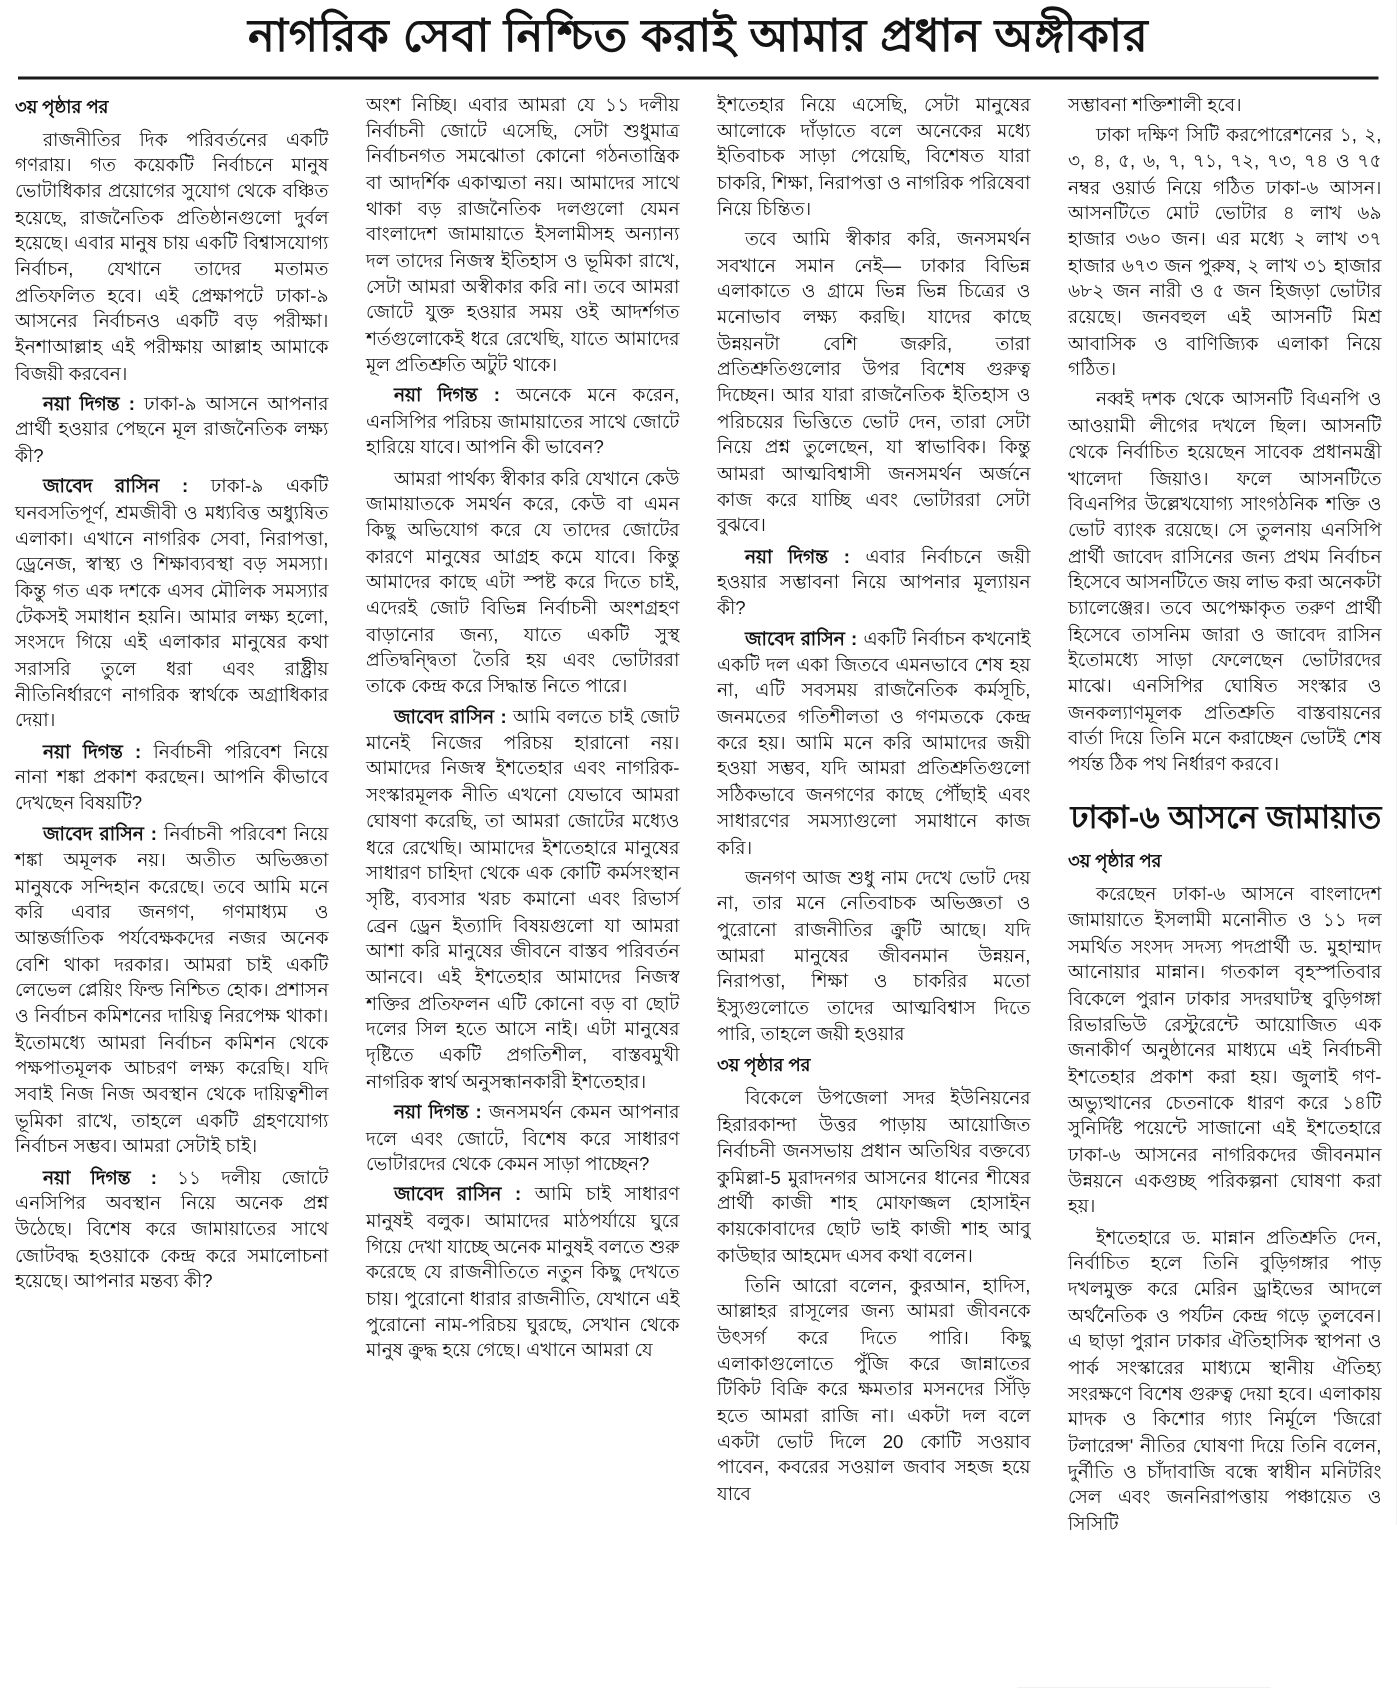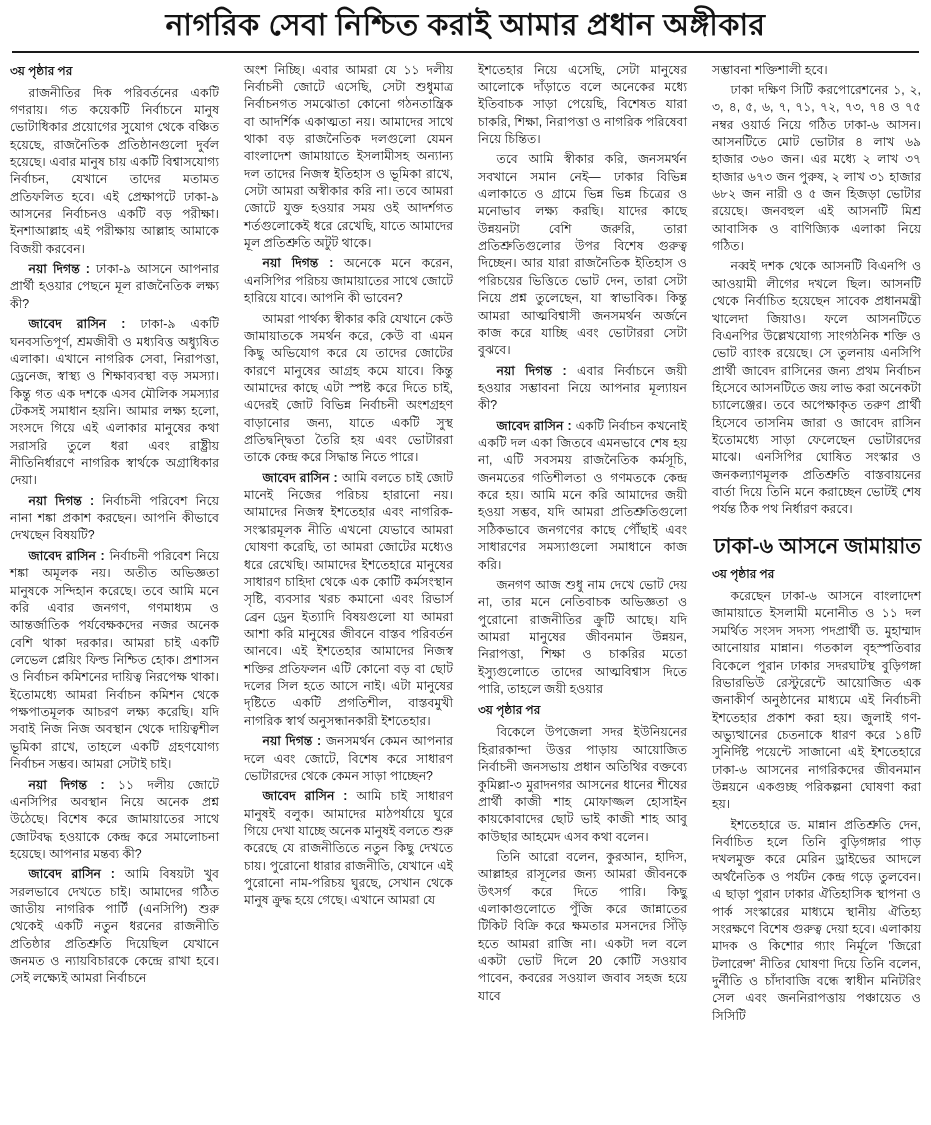--- a/index.html
+++ b/index.html
@@ -36,38 +36,37 @@
   <hr class="headline-rule">
   <div class="columns">
     <div class="col">
         <p class="continuation">৩য় পৃষ্ঠার পর</p>
         <p class="para">রাজনীতির দিক পরিবর্তনের একটি গণরায়। গত কয়েকটি নির্বাচনে মানুষ ভোটাধিকার প্রয়োগের সুযোগ থেকে বঞ্চিত হয়েছে, রাজনৈতিক প্রতিষ্ঠানগুলো দুর্বল হয়েছে। এবার মানুষ চায় একটি বিশ্বাসযোগ্য নির্বাচন, যেখানে তাদের মতামত প্রতিফলিত হবে। এই প্রেক্ষাপটে ঢাকা-৯ আসনের নির্বাচনও একটি বড় পরীক্ষা। ইনশাআল্লাহ এই পরীক্ষায় আল্লাহ আমাকে বিজয়ী করবেন।</p>
         <p class="para"><strong>নয়া দিগন্ত : </strong>ঢাকা-৯ আসনে আপনার প্রার্থী হওয়ার পেছনে মূল রাজনৈতিক লক্ষ্য কী?</p>
         <p class="para"><strong>জাবেদ রাসিন : </strong>ঢাকা-৯ একটি ঘনবসতিপূর্ণ, শ্রমজীবী ও মধ্যবিত্ত অধ্যুষিত এলাকা। এখানে নাগরিক সেবা, নিরাপত্তা, ড্রেনেজ, স্বাস্থ্য ও শিক্ষাব্যবস্থা বড় সমস্যা। কিন্তু গত এক দশকে এসব মৌলিক সমস্যার টেকসই সমাধান হয়নি। আমার লক্ষ্য হলো, সংসদে গিয়ে এই এলাকার মানুষের কথা সরাসরি তুলে ধরা এবং রাষ্ট্রীয় নীতিনির্ধারণে নাগরিক স্বার্থকে অগ্রাধিকার দেয়া।</p>
         <p class="para"><strong>নয়া দিগন্ত : </strong>নির্বাচনী পরিবেশ নিয়ে নানা শঙ্কা প্রকাশ করছেন। আপনি কীভাবে দেখছেন বিষয়টি?</p>
         <p class="para"><strong>জাবেদ রাসিন : </strong>নির্বাচনী পরিবেশ নিয়ে শঙ্কা অমূলক নয়। অতীত অভিজ্ঞতা মানুষকে সন্দিহান করেছে। তবে আমি মনে করি এবার জনগণ, গণমাধ্যম ও আন্তর্জাতিক পর্যবেক্ষকদের নজর অনেক বেশি থাকা দরকার। আমরা চাই একটি লেভেল প্লেয়িং ফিল্ড নিশ্চিত হোক। প্রশাসন ও নির্বাচন কমিশনের দায়িত্ব নিরপেক্ষ থাকা। ইতোমধ্যে আমরা নির্বাচন কমিশন থেকে পক্ষপাতমূলক আচরণ লক্ষ্য করেছি। যদি সবাই নিজ নিজ অবস্থান থেকে দায়িত্বশীল ভূমিকা রাখে, তাহলে একটি গ্রহণযোগ্য নির্বাচন সম্ভব। আমরা সেটাই চাই।</p>
         <p class="para"><strong>নয়া দিগন্ত : </strong>১১ দলীয় জোটে এনসিপির অবস্থান নিয়ে অনেক প্রশ্ন উঠেছে। বিশেষ করে জামায়াতের সাথে জোটবদ্ধ হওয়াকে কেন্দ্র করে সমালোচনা হয়েছে। আপনার মন্তব্য কী?</p>
-        <p class="para"><strong>জাবেদ রাসিন : </strong>আমি বিষয়টা খুব সরলভাবে দেখতে চাই। আমাদের গঠিত জাতীয় নাগরিক পার্টি (এনসিপি) শুরু থেকেই একটি নতুন ধরনের রাজনীতি প্রতিষ্ঠার প্রতিশ্রুতি দিয়েছিল যেখানে জনমত ও ন্যায়বিচারকে কেন্দ্রে রাখা হবে। সেই লক্ষ্যেই আমরা নির্বাচনে</p>
       </div>
     <div class="col">
         <p class="para" style="text-indent: 0px;">অংশ নিচ্ছি। এবার আমরা যে ১১ দলীয় নির্বাচনী জোটে এসেছি, সেটা শুধুমাত্র নির্বাচনগত সমঝোতা কোনো গঠনতান্ত্রিক বা আদর্শিক একাত্মতা নয়। আমাদের সাথে থাকা বড় রাজনৈতিক দলগুলো যেমন বাংলাদেশ জামায়াতে ইসলামীসহ অন্যান্য দল তাদের নিজস্ব ইতিহাস ও ভূমিকা রাখে, সেটা আমরা অস্বীকার করি না। তবে আমরা জোটে যুক্ত হওয়ার সময় ওই আদর্শগত শর্তগুলোকেই ধরে রেখেছি, যাতে আমাদের মূল প্রতিশ্রুতি অটুট থাকে।</p>
         <p class="para"><strong>নয়া দিগন্ত : </strong>অনেকে মনে করেন, এনসিপির পরিচয় জামায়াতের সাথে জোটে হারিয়ে যাবে। আপনি কী ভাবেন?</p>
         <p class="para">আমরা পার্থক্য স্বীকার করি যেখানে কেউ জামায়াতকে সমর্থন করে, কেউ বা এমন কিছু অভিযোগ করে যে তাদের জোটের কারণে মানুষের আগ্রহ কমে যাবে। কিন্তু আমাদের কাছে এটা স্পষ্ট করে দিতে চাই, এদেরই জোট বিভিন্ন নির্বাচনী অংশগ্রহণ বাড়ানোর জন্য, যাতে একটি সুস্থ প্রতিদ্বন্দ্বিতা তৈরি হয় এবং ভোটাররা তাকে কেন্দ্র করে সিদ্ধান্ত নিতে পারে।</p>
         <p class="para"><strong>জাবেদ রাসিন : </strong>আমি বলতে চাই জোট মানেই নিজের পরিচয় হারানো নয়। আমাদের নিজস্ব ইশতেহার এবং নাগরিক-সংস্কারমূলক নীতি এখনো যেভাবে আমরা ঘোষণা করেছি, তা আমরা জোটের মধ্যেও ধরে রেখেছি। আমাদের ইশতেহারে মানুষের সাধারণ চাহিদা থেকে এক কোটি কর্মসংস্থান সৃষ্টি, ব্যবসার খরচ কমানো এবং রিভার্স ব্রেন ড্রেন ইত্যাদি বিষয়গুলো যা আমরা আশা করি মানুষের জীবনে বাস্তব পরিবর্তন আনবে। এই ইশতেহার আমাদের নিজস্ব শক্তির প্রতিফলন এটি কোনো বড় বা ছোট দলের সিল হতে আসে নাই। এটা মানুষের দৃষ্টিতে একটি প্রগতিশীল, বাস্তবমুখী নাগরিক স্বার্থ অনুসন্ধানকারী ইশতেহার।</p>
         <p class="para"><strong>নয়া দিগন্ত : </strong>জনসমর্থন কেমন আপনার দলে এবং জোটে, বিশেষ করে সাধারণ ভোটারদের থেকে কেমন সাড়া পাচ্ছেন?</p>
         <p class="para"><strong>জাবেদ রাসিন : </strong>আমি চাই সাধারণ মানুষই বলুক। আমাদের মাঠপর্যায়ে ঘুরে গিয়ে দেখা যাচ্ছে অনেক মানুষই বলতে শুরু করেছে যে রাজনীতিতে নতুন কিছু দেখতে চায়। পুরোনো ধারার রাজনীতি, যেখানে এই পুরোনো নাম-পরিচয় ঘুরছে, সেখান থেকে মানুষ ক্রুদ্ধ হয়ে গেছে। এখানে আমরা যে</p>
       </div>
     <div class="col">
         <p class="para" style="text-indent: 0px;">ইশতেহার নিয়ে এসেছি, সেটা মানুষের আলোকে দাঁড়াতে বলে অনেকের মধ্যে ইতিবাচক সাড়া পেয়েছি, বিশেষত যারা চাকরি, শিক্ষা, নিরাপত্তা ও নাগরিক পরিষেবা নিয়ে চিন্তিত।</p>
         <p class="para">তবে আমি স্বীকার করি, জনসমর্থন সবখানে সমান নেই— ঢাকার বিভিন্ন এলাকাতে ও গ্রামে ভিন্ন ভিন্ন চিত্রের ও মনোভাব লক্ষ্য করছি। যাদের কাছে উন্নয়নটা বেশি জরুরি, তারা প্রতিশ্রুতিগুলোর উপর বিশেষ গুরুত্ব দিচ্ছেন। আর যারা রাজনৈতিক ইতিহাস ও পরিচয়ের ভিত্তিতে ভোট দেন, তারা সেটা নিয়ে প্রশ্ন তুলেছেন, যা স্বাভাবিক। কিন্তু আমরা আত্মবিশ্বাসী জনসমর্থন অর্জনে কাজ করে যাচ্ছি এবং ভোটাররা সেটা বুঝবে।</p>
         <p class="para"><strong>নয়া দিগন্ত : </strong>এবার নির্বাচনে জয়ী হওয়ার সম্ভাবনা নিয়ে আপনার মূল্যায়ন কী?</p>
         <p class="para"><strong>জাবেদ রাসিন : </strong>একটি নির্বাচন কখনোই একটি দল একা জিতবে এমনভাবে শেষ হয় না, এটি সবসময় রাজনৈতিক কর্মসূচি, জনমতের গতিশীলতা ও গণমতকে কেন্দ্র করে হয়। আমি মনে করি আমাদের জয়ী হওয়া সম্ভব, যদি আমরা প্রতিশ্রুতিগুলো সঠিকভাবে জনগণের কাছে পৌঁছাই এবং সাধারণের সমস্যাগুলো সমাধানে কাজ করি।</p>
         <p class="para">জনগণ আজ শুধু নাম দেখে ভোট দেয় না, তার মনে নেতিবাচক অভিজ্ঞতা ও পুরোনো রাজনীতির ক্রুটি আছে। যদি আমরা মানুষের জীবনমান উন্নয়ন, নিরাপত্তা, শিক্ষা ও চাকরির মতো ইস্যুগুলোতে তাদের আত্মবিশ্বাস দিতে পারি, তাহলে জয়ী হওয়ার</p>
         <p class="continuation">৩য় পৃষ্ঠার পর</p>
-        <p class="para">বিকেলে উপজেলা সদর ইউনিয়নের হিরারকান্দা উত্তর পাড়ায় আয়োজিত নির্বাচনী জনসভায় প্রধান অতিথির বক্তব্যে কুমিল্লা-৩ মুরাদনগর আসনের ধানের শীষের প্রার্থী কাজী শাহ মোফাজ্জল হোসাইন কায়কোবাদের ছোট ভাই কাজী শাহ আবু কাউছার আহমেদ এসব কথা বলেন।</p>
+        <p class="para">বিকেলে উপজেলা সদর ইউনিয়নের হিরারকান্দা উত্তর পাড়ায় আয়োজিত নির্বাচনী জনসভায় প্রধান অতিথির বক্তব্যে কুমিল্লা-5 মুরাদনগর আসনের ধানের শীষের প্রার্থী কাজী শাহ মোফাজ্জল হোসাইন কায়কোবাদের ছোট ভাই কাজী শাহ আবু কাউছার আহমেদ এসব কথা বলেন।</p>
         <p class="para">তিনি আরো বলেন, কুরআন, হাদিস, আল্লাহর রাসূলের জন্য আমরা জীবনকে উৎসর্গ করে দিতে পারি। কিছু এলাকাগুলোতে পুঁজি করে জান্নাতের টিকিট বিক্রি করে ক্ষমতার মসনদের সিঁড়ি হতে আমরা রাজি না। একটা দল বলে একটা ভোট দিলে 20 কোটি সওয়াব পাবেন, কবরের সওয়াল জবাব সহজ হয়ে যাবে</p>
       </div>
     <div class="col">
         <p class="para" style="text-indent: 0px;">সম্ভাবনা শক্তিশালী হবে।</p>
         <p class="para">ঢাকা দক্ষিণ সিটি করপোরেশনের ১, ২, ৩, ৪, ৫, ৬, ৭, ৭১, ৭২, ৭৩, ৭৪ ও ৭৫ নম্বর ওয়ার্ড নিয়ে গঠিত ঢাকা-৬ আসন। আসনটিতে মোট ভোটার ৪ লাখ ৬৯ হাজার ৩৬০ জন। এর মধ্যে ২ লাখ ৩৭ হাজার ৬৭৩ জন পুরুষ, ২ লাখ ৩১ হাজার ৬৮২ জন নারী ও ৫ জন হিজড়া ভোটার রয়েছে। জনবহুল এই আসনটি মিশ্র আবাসিক ও বাণিজ্যিক এলাকা নিয়ে গঠিত।</p>
         <p class="para">নব্বই দশক থেকে আসনটি বিএনপি ও আওয়ামী লীগের দখলে ছিল। আসনটি থেকে নির্বাচিত হয়েছেন সাবেক প্রধানমন্ত্রী খালেদা জিয়াও। ফলে আসনটিতে বিএনপির উল্লেখযোগ্য সাংগঠনিক শক্তি ও ভোট ব্যাংক রয়েছে। সে তুলনায় এনসিপি প্রার্থী জাবেদ রাসিনের জন্য প্রথম নির্বাচন হিসেবে আসনটিতে জয় লাভ করা অনেকটা চ্যালেঞ্জের। তবে অপেক্ষাকৃত তরুণ প্রার্থী হিসেবে তাসনিম জারা ও জাবেদ রাসিন ইতোমধ্যে সাড়া ফেলেছেন ভোটারদের মাঝে। এনসিপির ঘোষিত সংস্কার ও জনকল্যাণমূলক প্রতিশ্রুতি বাস্তবায়নের বার্তা দিয়ে তিনি মনে করাচ্ছেন ভোটই শেষ পর্যন্ত ঠিক পথ নির্ধারণ করবে।</p>
         <h2 class="subhead">ঢাকা-৬ আসনে জামায়াত</h2>
         <p class="continuation">৩য় পৃষ্ঠার পর</p>
         <p class="para">করেছেন ঢাকা-৬ আসনে বাংলাদেশ জামায়াতে ইসলামী মনোনীত ও ১১ দল সমর্থিত সংসদ সদস্য পদপ্রার্থী ড. মুহাম্মাদ আনোয়ার মান্নান। গতকাল বৃহস্পতিবার বিকেলে পুরান ঢাকার সদরঘাটস্থ বুড়িগঙ্গা রিভারভিউ রেস্টুরেন্টে আয়োজিত এক জনাকীর্ণ অনুষ্ঠানের মাধ্যমে এই নির্বাচনী ইশতেহার প্রকাশ করা হয়। জুলাই গণ-অভ্যুত্থানের চেতনাকে ধারণ করে ১৪টি সুনির্দিষ্ট পয়েন্টে সাজানো এই ইশতেহারে ঢাকা-৬ আসনের নাগরিকদের জীবনমান উন্নয়নে একগুচ্ছ পরিকল্পনা ঘোষণা করা হয়।</p>
         <p class="para">ইশতেহারে ড. মান্নান প্রতিশ্রুতি দেন, নির্বাচিত হলে তিনি বুড়িগঙ্গার পাড় দখলমুক্ত করে মেরিন ড্রাইভের আদলে অর্থনৈতিক ও পর্যটন কেন্দ্র গড়ে তুলবেন। এ ছাড়া পুরান ঢাকার ঐতিহাসিক স্থাপনা ও পার্ক সংস্কারের মাধ্যমে স্থানীয় ঐতিহ্য সংরক্ষণে বিশেষ গুরুত্ব দেয়া হবে। এলাকায় মাদক ও কিশোর গ্যাং নির্মূলে 'জিরো টলারেন্স' নীতির ঘোষণা দিয়ে তিনি বলেন, দুর্নীতি ও চাঁদাবাজি বন্ধে স্বাধীন মনিটরিং সেল এবং জননিরাপত্তায় পঞ্চায়েত ও সিসিটি</p>

